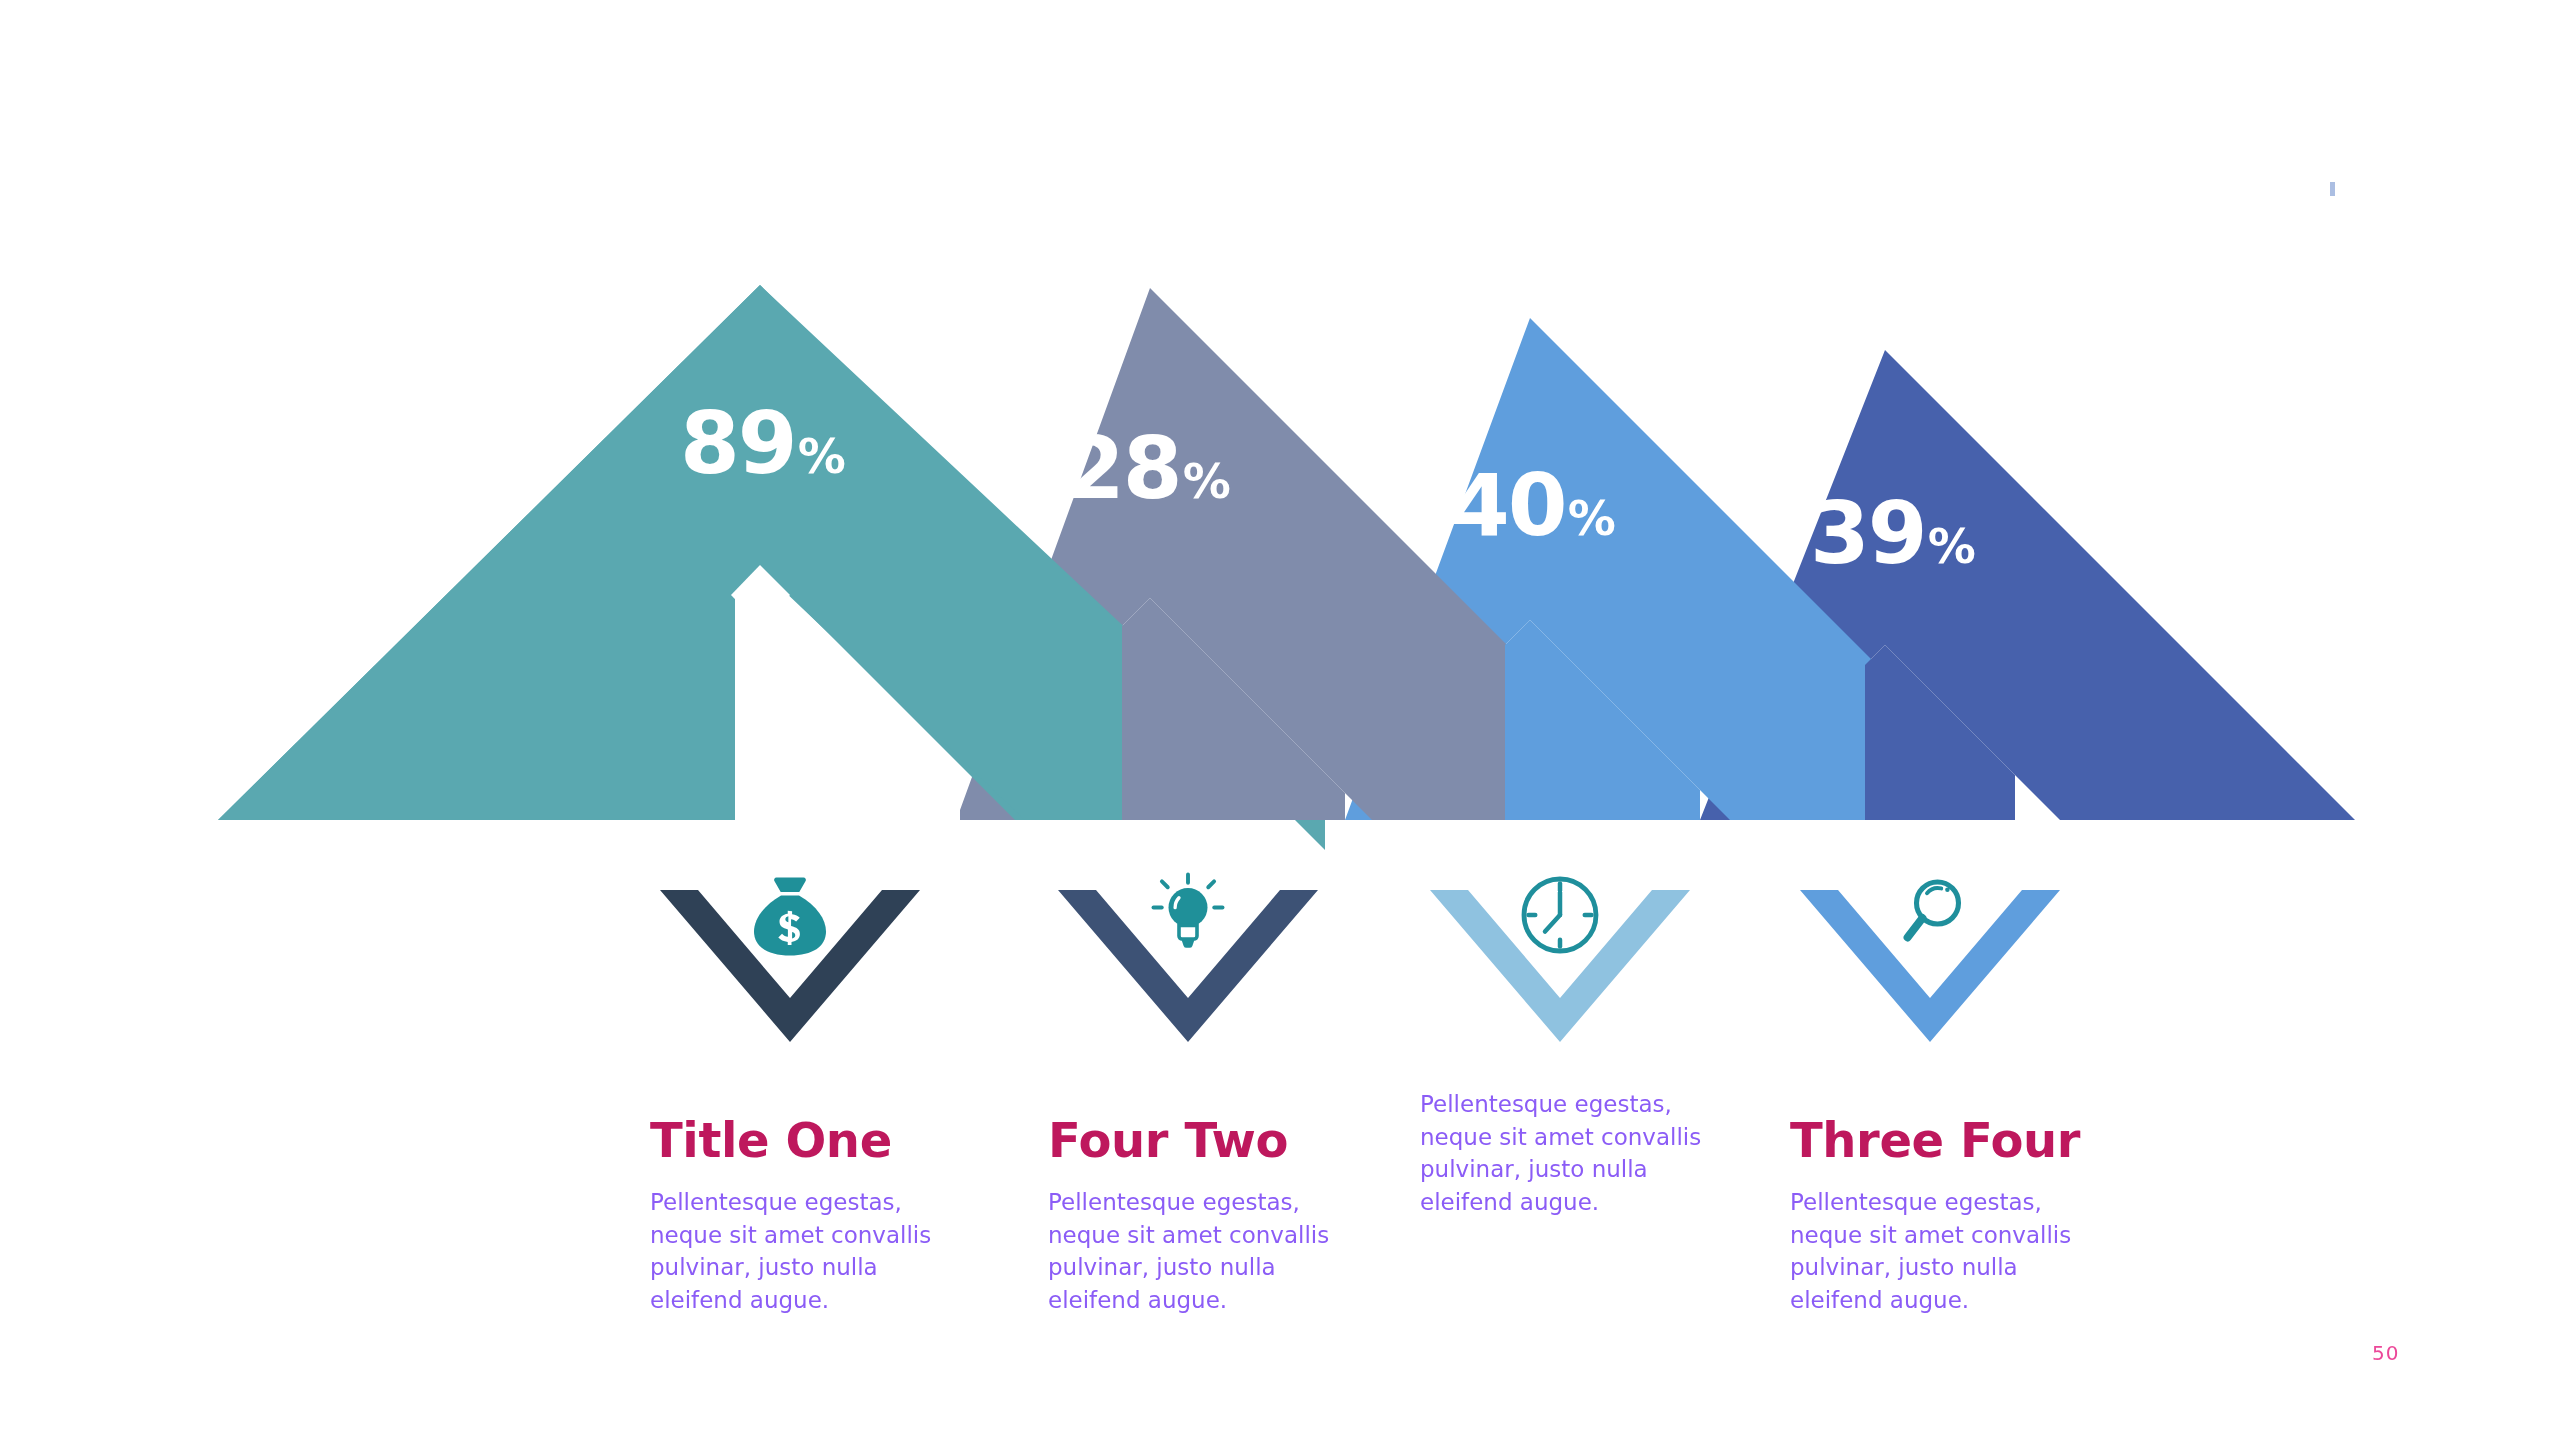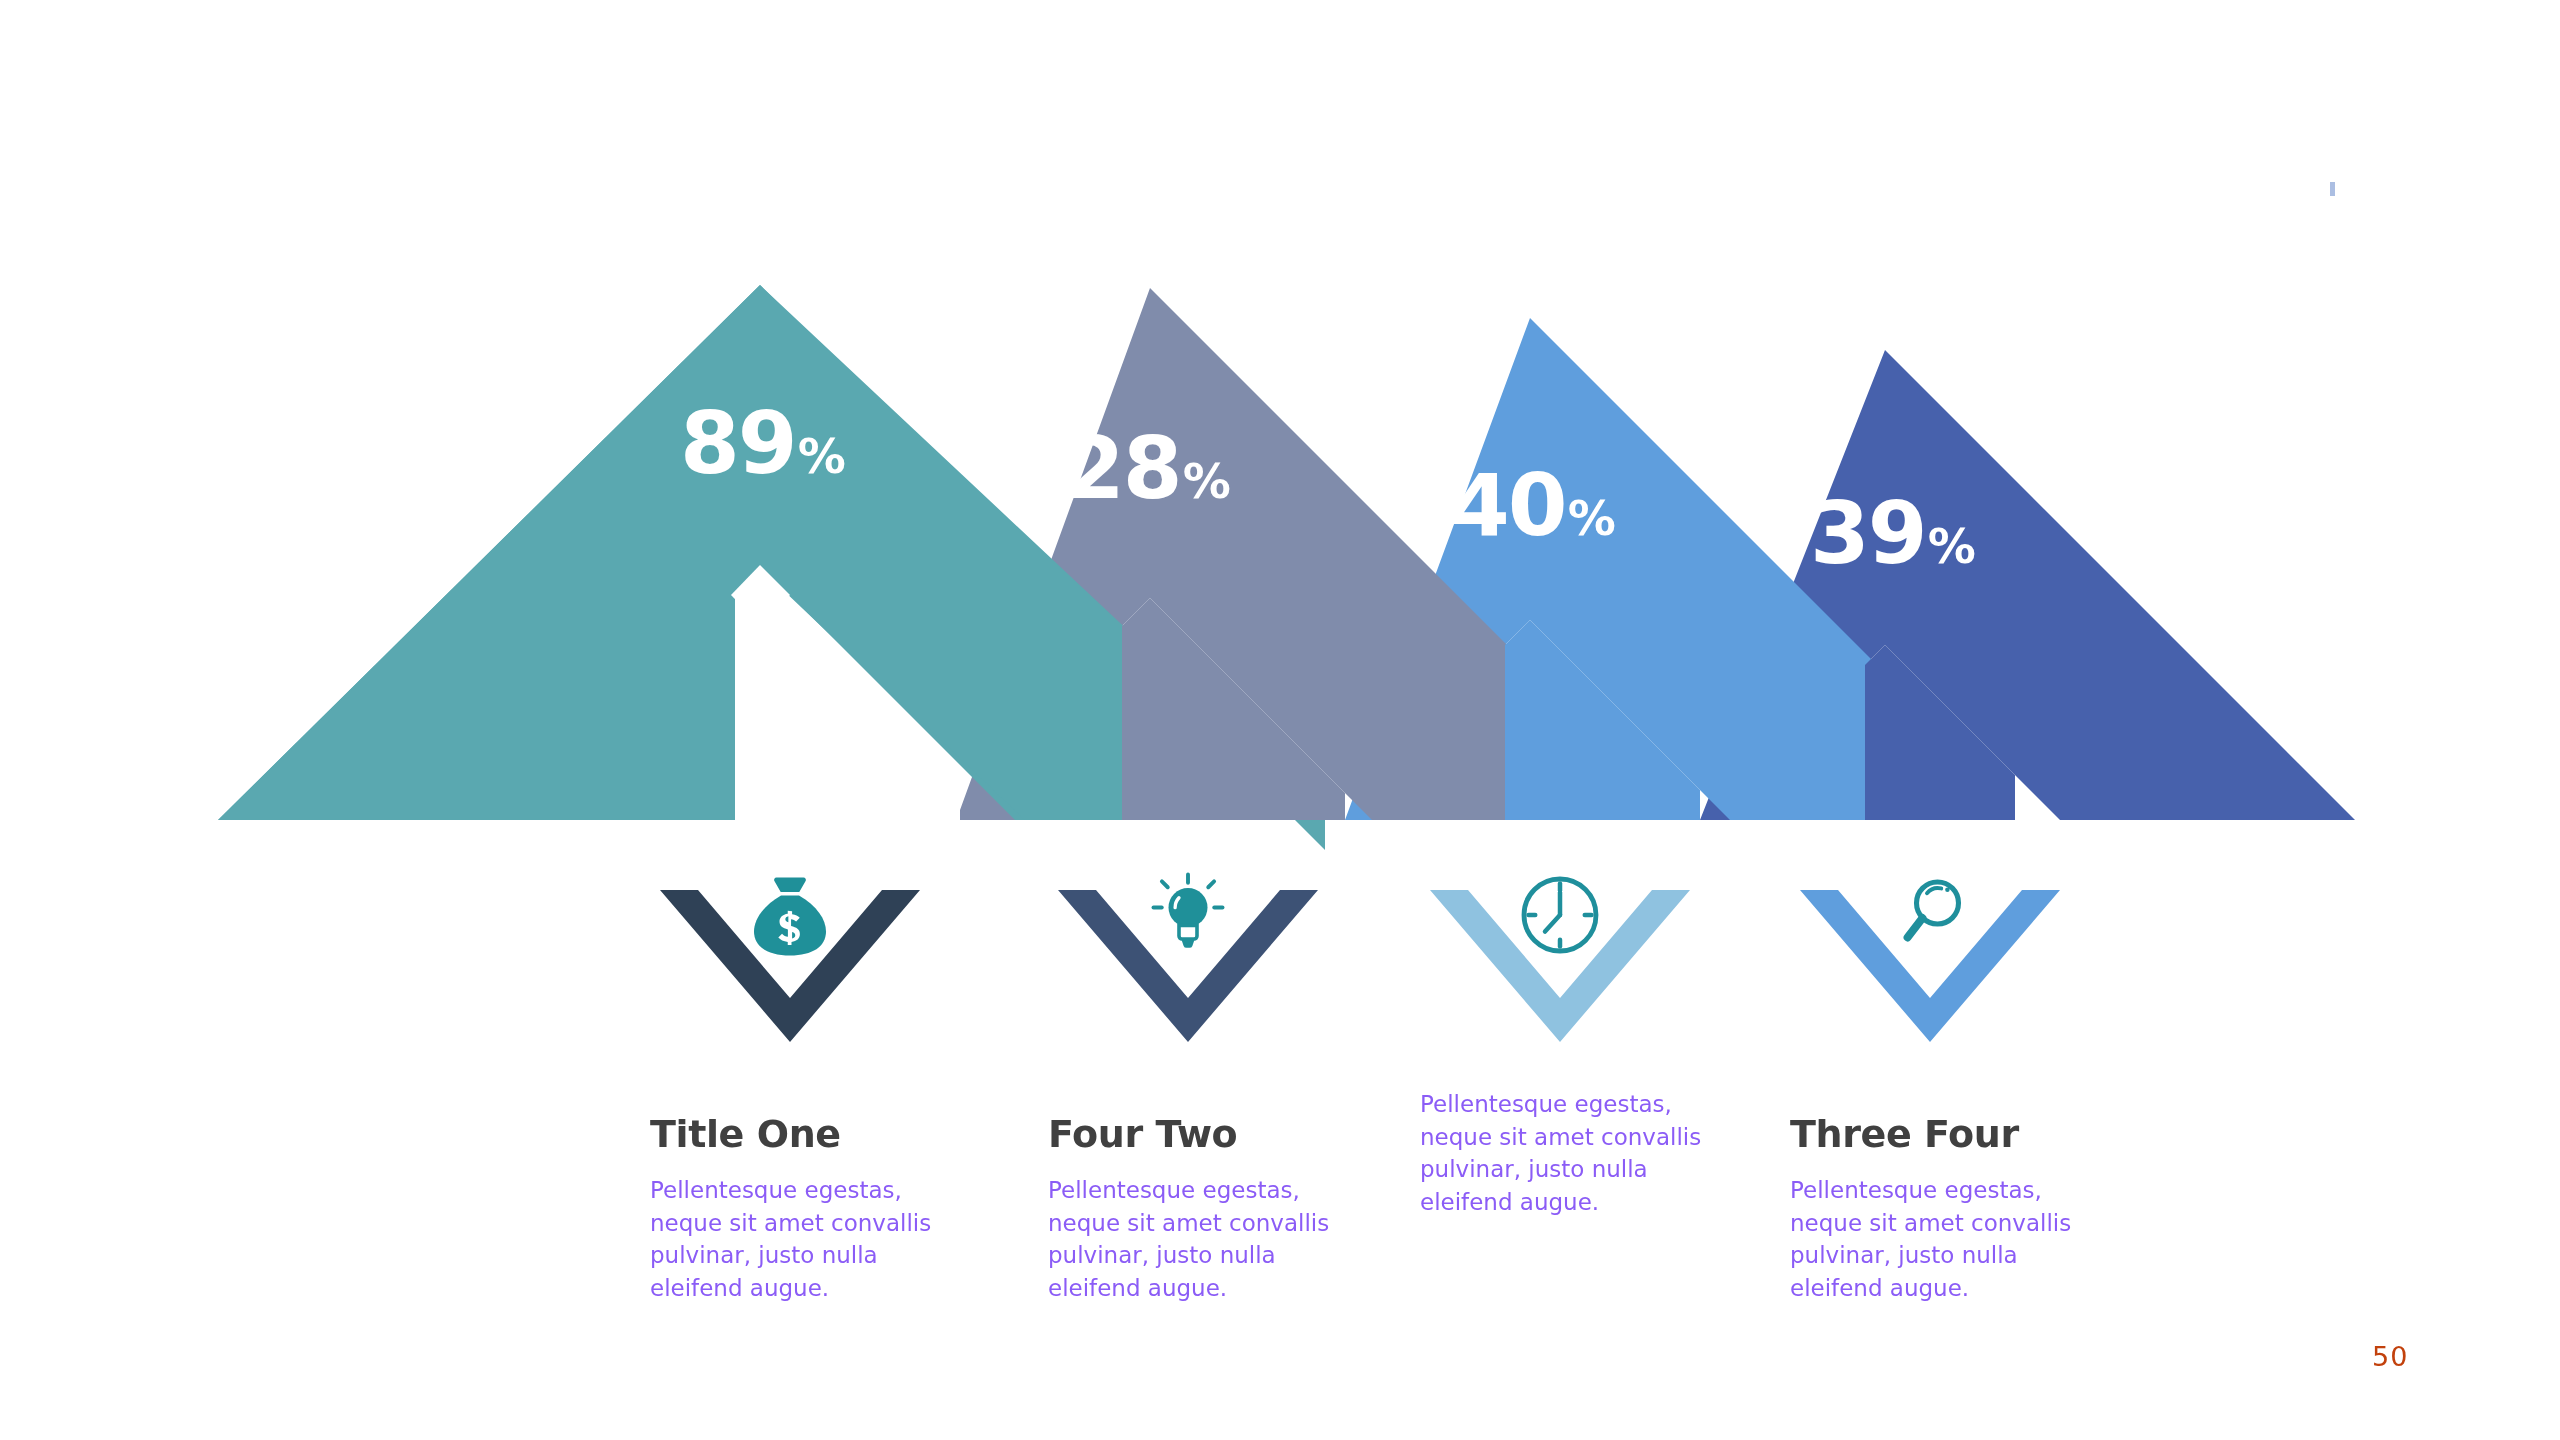--- a/index.html
+++ b/index.html
@@ -101,43 +101,43 @@
   .chev-svg { display: block; }
   .icon-svg {
     position: absolute;
     left: 92px;
     top: 0px;
   }
 
   .card-title {
     margin: 42px 0 0 0;
     font-family: "DejaVu Sans", sans-serif;
-    font-size: 38px;
+    font-size: 48px;
     font-weight: 700;
-    color: #404040;
+    color: #be185d;
     letter-spacing: -0.4px;
     white-space: nowrap;
   }
   .card-body {
     margin: 18px 0 0 0;
     font-family: "DejaVu Sans", sans-serif;
     font-size: 23px;
     line-height: 1.42;
     color: #8b5cf6;
     width: 300px;
   }
 
   
   .page-number {
     position: absolute;
     left: 2372px;
     top: 1341px;
     font-family: "DejaVu Sans", sans-serif;
-    font-size: 27px;
-    color: #c2410c;
+    font-size: 20px;
+    color: #ec4899;
     letter-spacing: 1px;
   }
 </style>
 </head>
 <body>
 
 <div class="slide">
 
   <div class="corner-mark" style="background: rgb(143, 168, 216);"></div>
 

